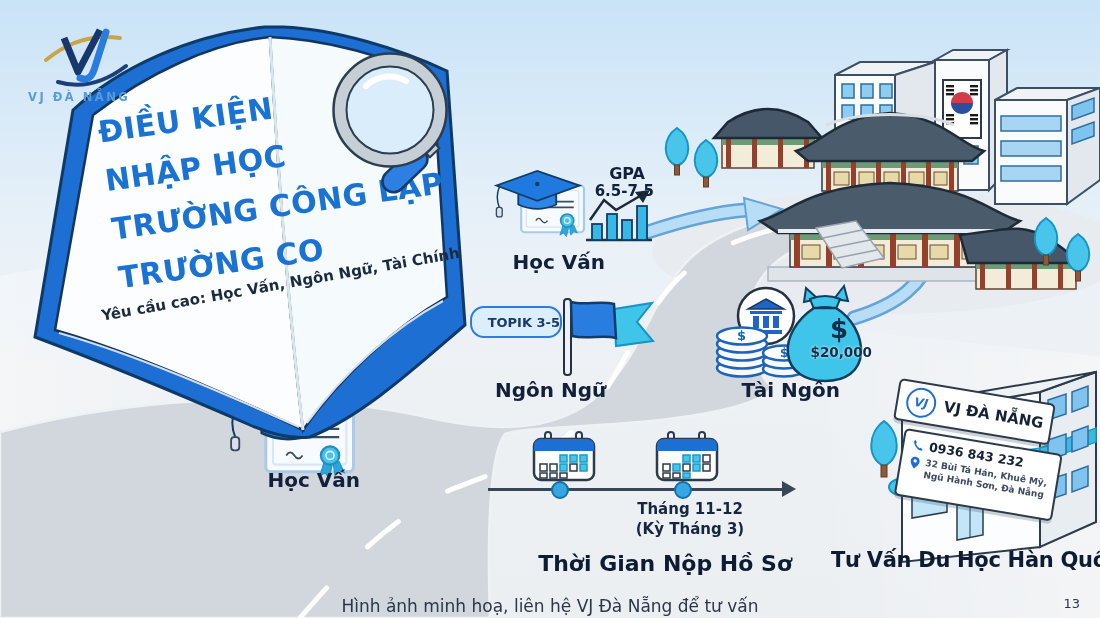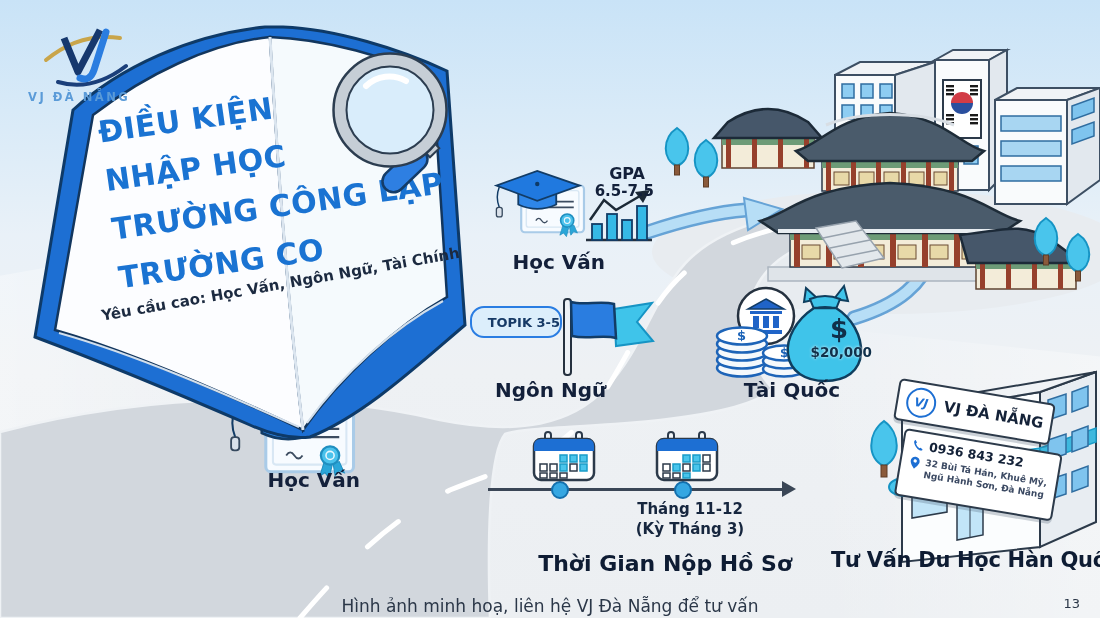--- a/index.html
+++ b/index.html
@@ -327,21 +327,21 @@
 
   <div class="abs bubble" style="left:470px;top:306px;width:88px;height:28px;background:#dceefb;border:2.5px solid #2a7de2;font-size:13px;color:#173a66;">
     <span>TOPIK 3-5</span>
   </div>
   <div class="abs lbl" style="left:495px;top:378px;width:110px;font-size:20px;">Ngôn Ngữ</div>
 
   <span class="abs" style="left:737px;top:328px;font-size:13px;font-weight:800;color:#1d64b8;">$</span>
   <span class="abs" style="left:780px;top:346px;font-size:12px;font-weight:800;color:#1d64b8;">$</span>
   <div class="abs lbl" style="left:800px;top:314px;width:48px;font-size:26px;color:#10304a;">$</div>
   <div class="abs lbl" style="left:776px;top:344px;width:96px;font-size:13.5px;color:#10304a;text-shadow:0 0 3px rgba(255,255,255,.9);">$20,000</div>
-  <div class="abs lbl" style="left:730px;top:378px;width:110px;font-size:20px;">Tài Quốc</div>
+  <div class="abs lbl" style="left:730px;top:378px;width:110px;font-size:20px;">Tài Ngôn</div>
 
   <div class="abs" style="left:488px;top:488px;width:296px;height:3px;background:#3a4656;"></div>
   <div class="abs" style="left:782px;top:481px;width:0;height:0;border-left:14px solid #3a4656;border-top:8px solid transparent;border-bottom:8px solid transparent;"></div>
   <div class="abs" style="left:551px;top:481px;width:14px;height:14px;border-radius:50%;background:#35a7e2;border:2.5px solid #1470ad;"></div>
   <div class="abs" style="left:674px;top:481px;width:14px;height:14px;border-radius:50%;background:#35a7e2;border:2.5px solid #1470ad;"></div>
 
   <svg class="abs" style="left:532px;top:430px;" width="64" height="52" viewBox="0 0 64 52">
     <rect x="13" y="2" width="6" height="12" rx="3" fill="#f4f8fb" stroke="#2c3a4a" stroke-width="2"></rect>
     <rect x="44" y="2" width="6" height="12" rx="3" fill="#f4f8fb" stroke="#2c3a4a" stroke-width="2"></rect>
     <rect x="2" y="9" width="60" height="41" rx="7" fill="#ffffff" stroke="#2c3a4a" stroke-width="2.5"></rect>

